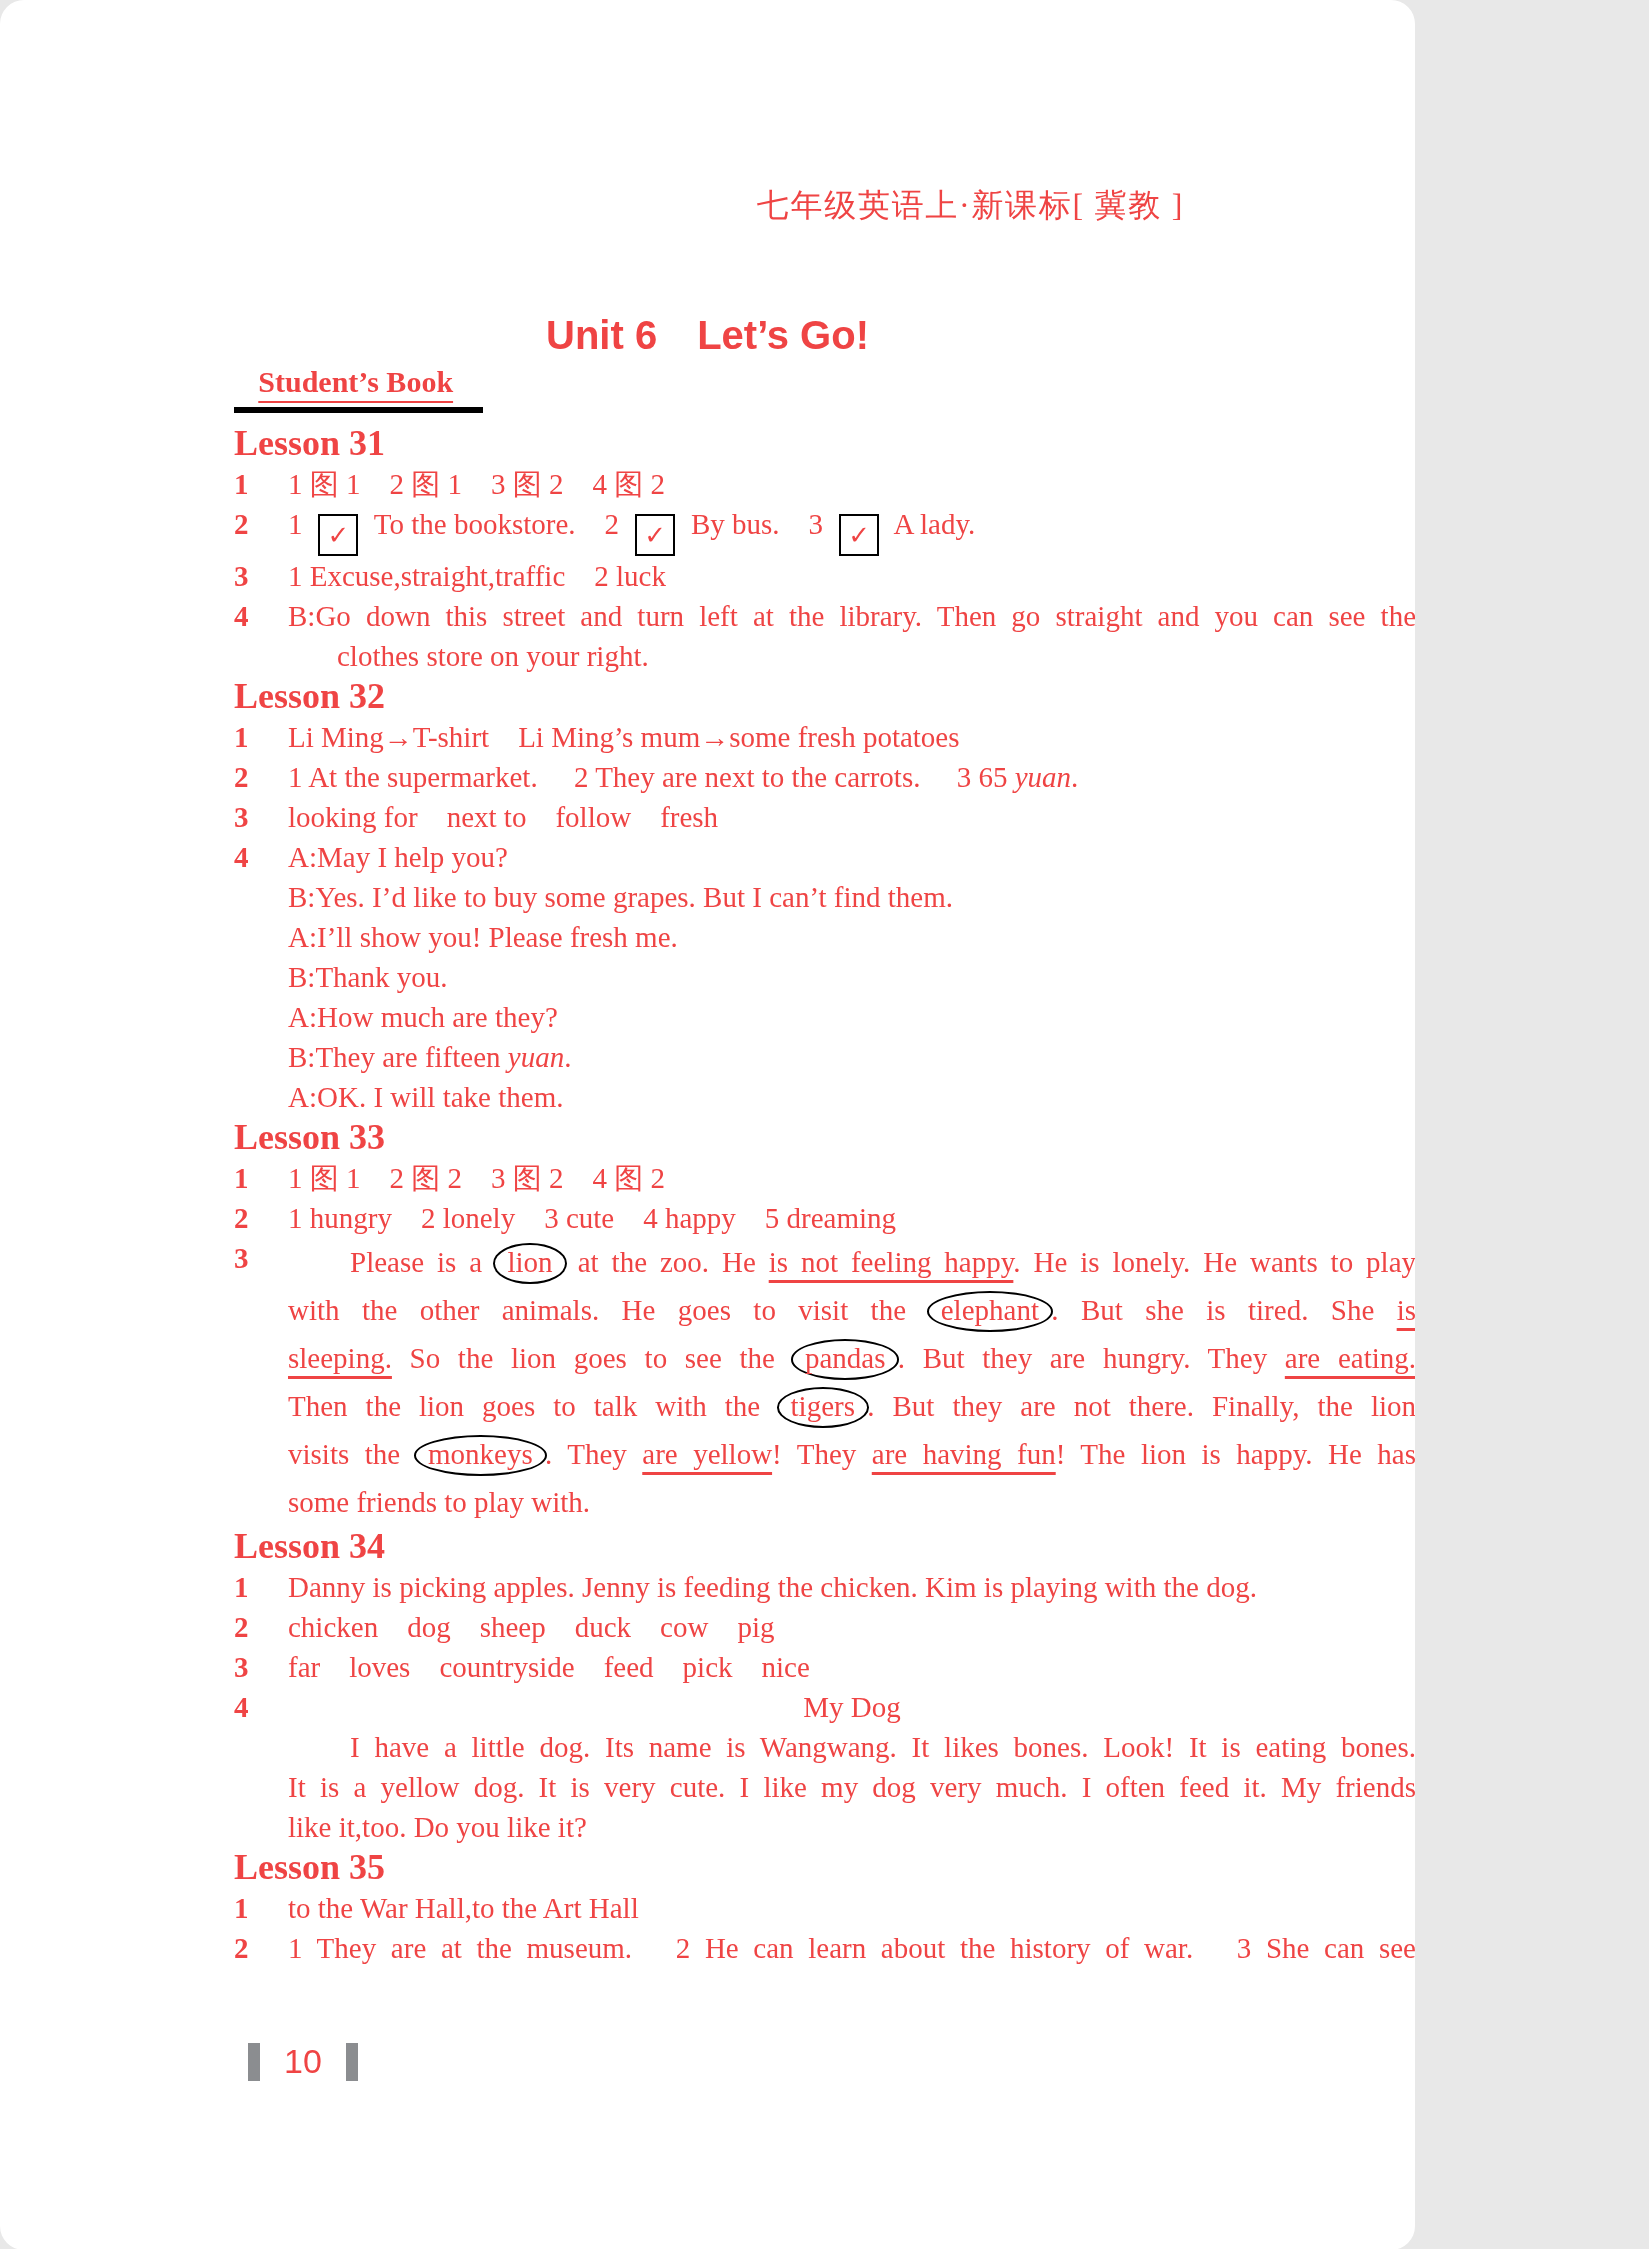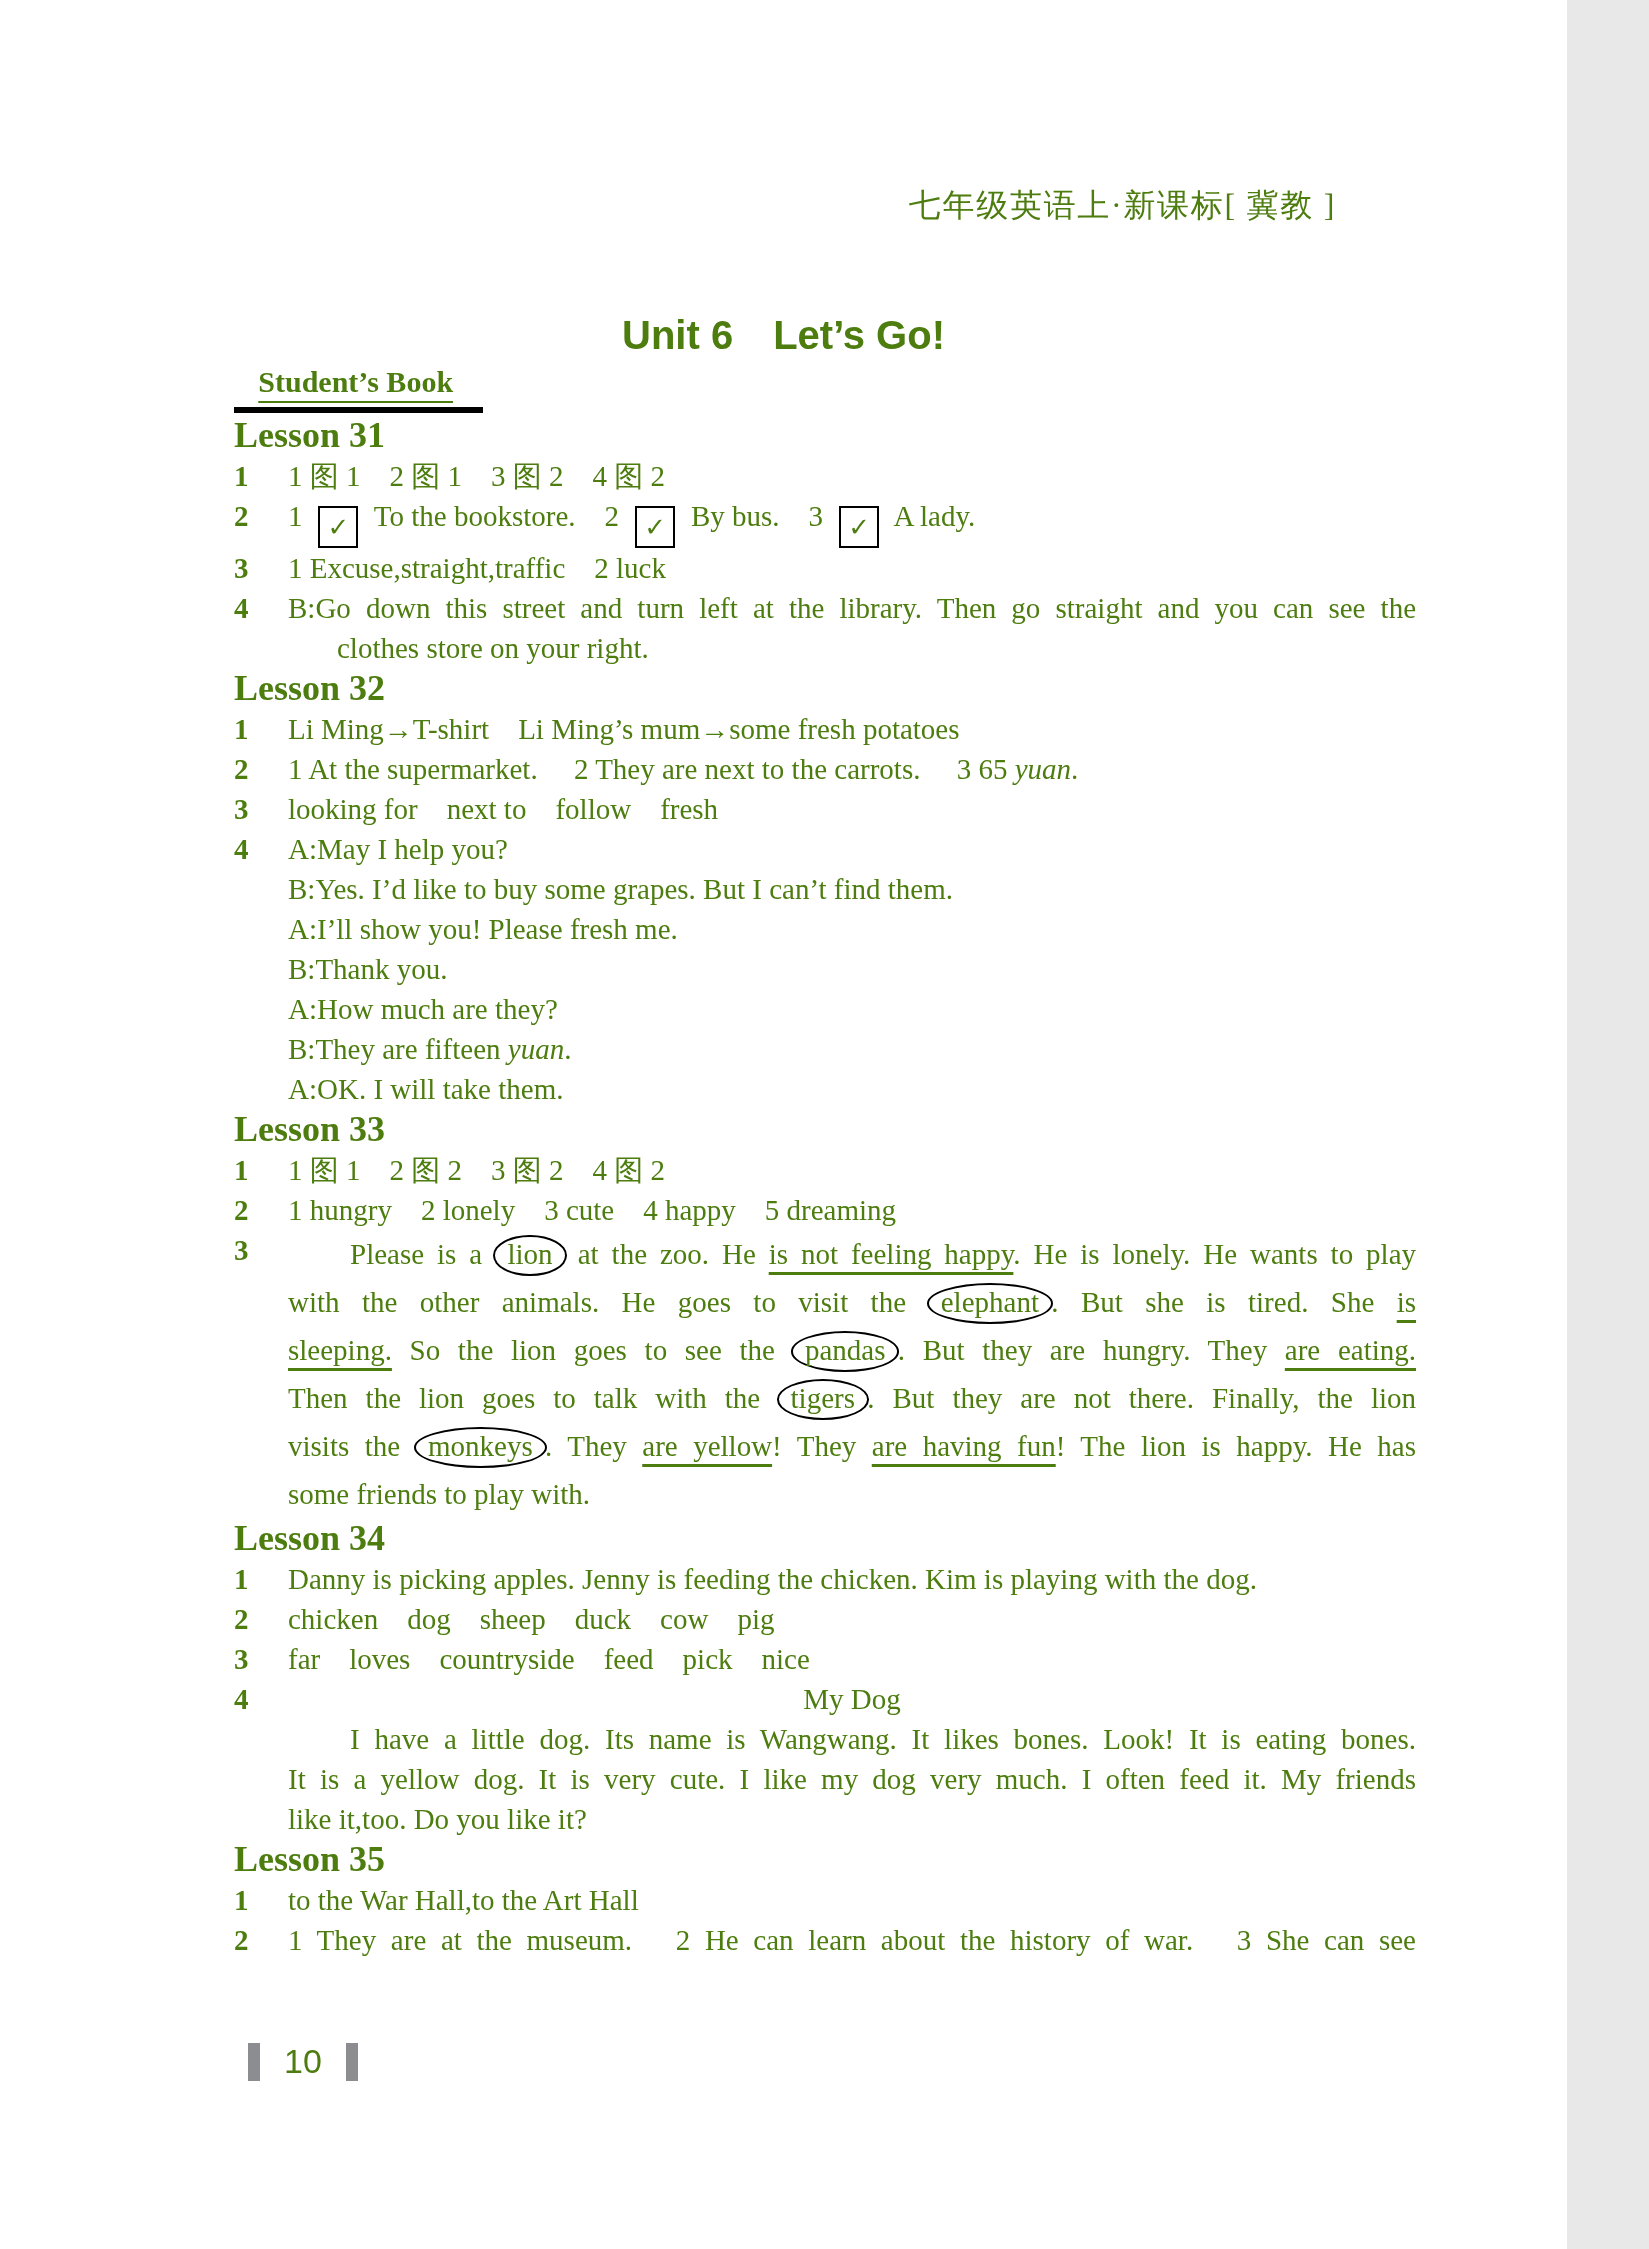--- a/index.html
+++ b/index.html
@@ -1,43 +1,44 @@
 <!DOCTYPE html>
 <html style="font-size:14px"><head>
 <meta charset="utf-8">
 <style>
   * { margin:0; padding:0; box-sizing:border-box; }
   html,body { background:#e8e8e8; }
   .page {
     position:relative;
-    width:1567px; height:2250px;
+    width:1415px; height:2250px;
     background:#ffffff;
-    color:#4d7c0f;
+    color:#ef4444;
     font-family:"Liberation Serif","DejaVu Serif",serif;
     overflow:hidden;
+    border-radius:24px;
   }
   .edition-header {
     position:absolute; top:184px; right:231px;
     font-size:32px; letter-spacing:1.7px;
     font-family:"Liberation Serif","DejaVu Serif",serif;
   }
   .unit-title {
     position:absolute; top:313px; left:0; width:100%;
     text-align:center;
     font-family:"Liberation Sans","DejaVu Sans",sans-serif;
     font-weight:bold; font-size:40px;
   }
   .content {
     position:absolute; left:234px; top:365px; width:1182px;
   }
   .section-wrap {
     display:inline-block;
     border-bottom:6px solid #000;
     padding:0 29.5px 7.8px 8.7px;
-    margin-bottom:2px;
+    margin-bottom:10px;
   }
   .section-text {
     font-weight:bold; font-size:30px;
     text-decoration:underline;
     text-decoration-thickness:2.2px;
     text-underline-offset:8.7px;
     padding-left:15.6px;
   }
   .lesson-title {
     font-weight:bold; font-size:36px;

